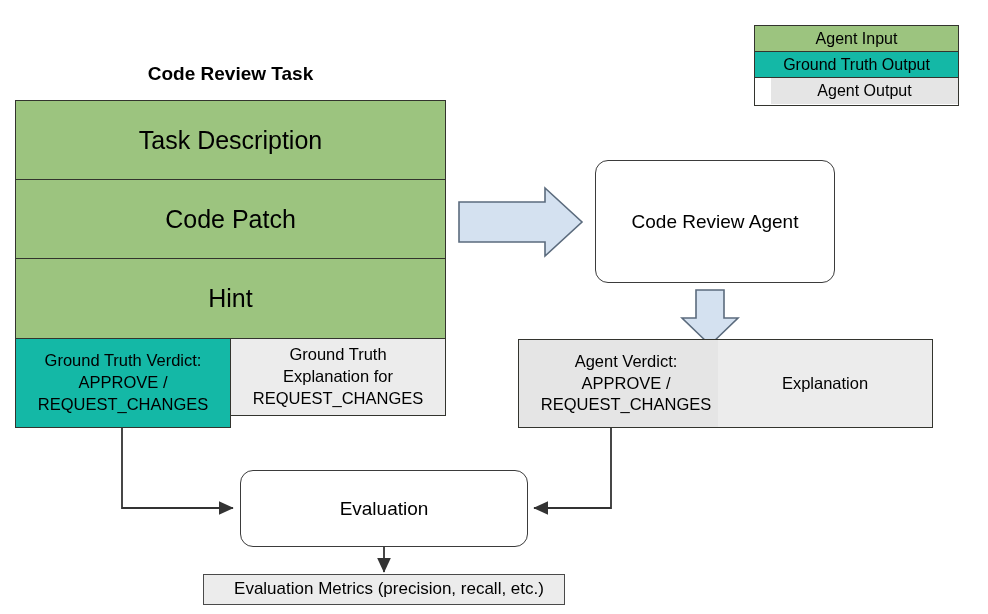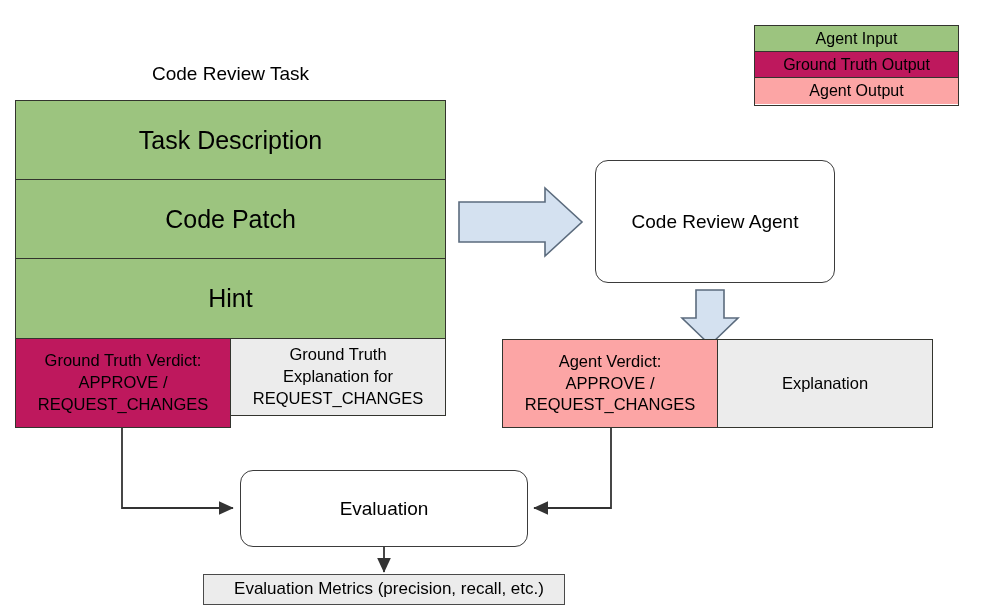--- a/index.html
+++ b/index.html
@@ -41,22 +41,22 @@
     color: #000;
     text-align: center;
     white-space: nowrap;
   }
 
   
   .task-row {
     font-size: 25px;
   }
   .fill-green { background: #9cc47f; }
-  .fill-yellow { background: #be185d; }
-  .fill-pink   { background: #fca5a5; }
+  .fill-yellow { background: #14b8a6; }
+  .fill-pink   { background: #e5e5e5; margin-left: 16px; }
   .fill-grey   { background: #ececec; }
 
   .verdict-cell {
     font-size: 16.5px;
   }
   .explain-cell {
     font-size: 16.5px;
   }
 
   
@@ -126,21 +126,21 @@
       <span>Agent Input</span>
     </div>
     <div class="legend-row fill-yellow">
       <span>Ground Truth Output</span>
     </div>
     <div class="legend-row fill-pink">
       <span>Agent Output</span>
     </div>
   </div>
 
-  <div class="abs diagram-title" style="left:15px; top:63px; width:431px;">Code Review Task</div>
+  <div class="abs diagram-title" style="left:15px; top:63px; width:431px;font-weight:bold;">Code Review Task</div>
 
   <div class="abs box task-row fill-green" style="left:15px; top:100px; width:431px; height:80px;">
     <span class="box-label">Task Description</span>
   </div>
 
   <div class="abs box task-row fill-green" style="left:15px; top:180px; width:431px; height:79px; border-top:none;">
     <span class="box-label">Code Patch</span>
   </div>
 
   <div class="abs box task-row fill-green" style="left:15px; top:259px; width:431px; height:80px; border-top:none;">

